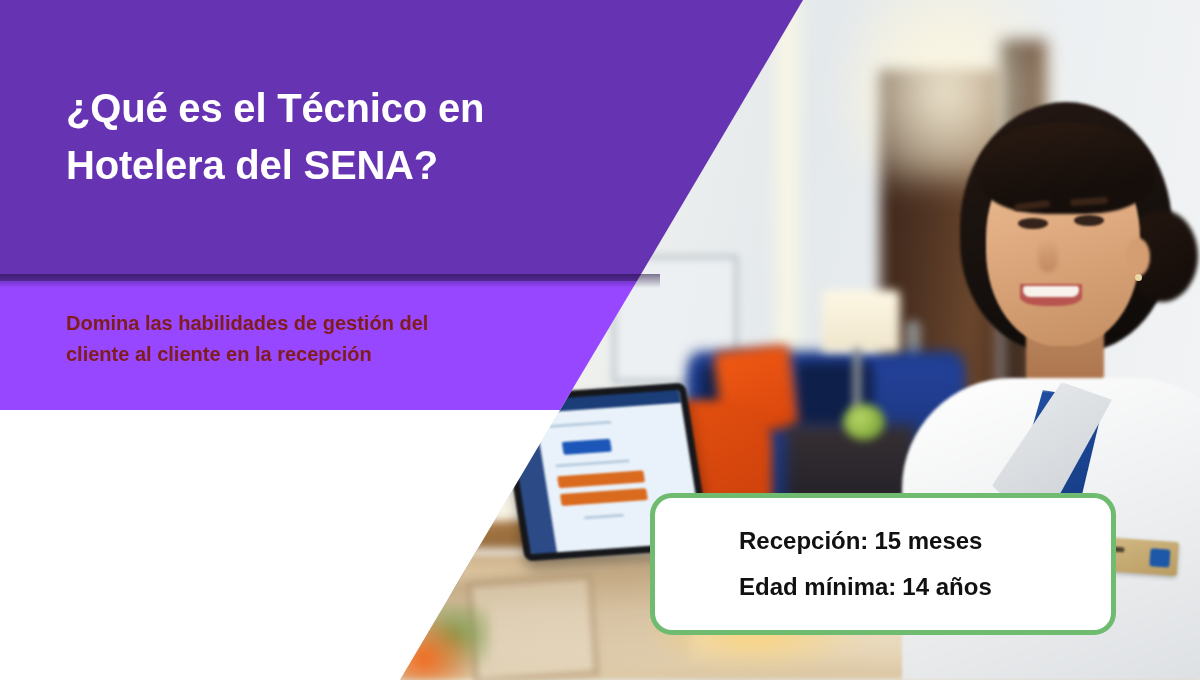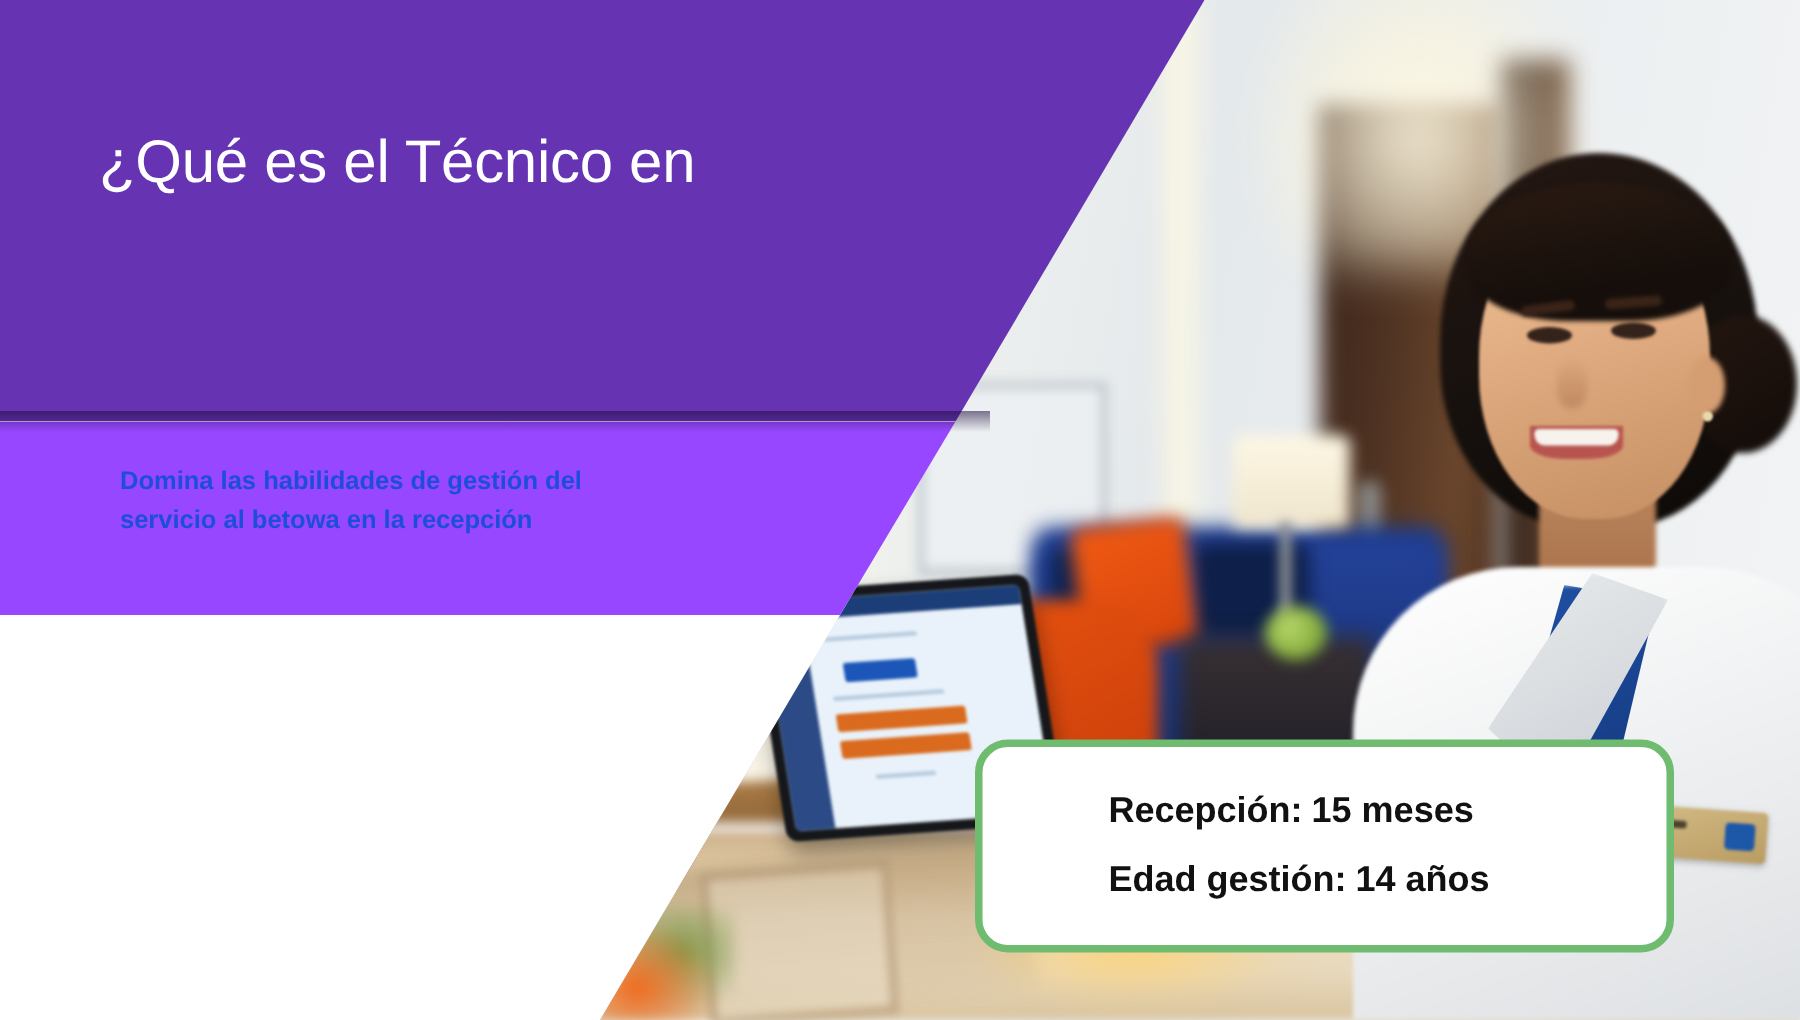--- a/index.html
+++ b/index.html
@@ -352,36 +352,35 @@
   }
 
   
   .headline {
     position: absolute;
     left: 66px; top: 80px;
     width: 540px;
     z-index: 6;
     color: #ffffff;
     font-size: 40px;
-    font-weight: normal;
+    font-weight: bold;
     line-height: 1.42;
     letter-spacing: -0.2px;
   }
   .headline .hl-line { display: block; white-space: nowrap; }
 
   .subtitle {
     position: absolute;
     left: 66px; top: 308px;
     width: 520px;
     z-index: 6;
-    color: #1d4ed8;
-    font-size: 17px;
+    color: #7f1d1d;
+    font-size: 20px;
     font-weight: bold;
     line-height: 1.55;
-    margin-left: 14px;
   }
   .subtitle .sub-line { display: block; white-space: nowrap; }
 
   
   .logo-pill {
     position: absolute;
     left: 68px; top: 581px;
     width: 280px; height: 56px;
     background: #0B66CC;
     border-radius: 28px;
@@ -501,30 +500,31 @@
       </div>
     </div>
   </div>
 
   <div class="purple-header"></div>
   <div class="purple-shadow"></div>
   <div class="purple-sub"></div>
 
   <div class="headline">
     <span class="hl-line">¿Qué es el Técnico en</span>
+    <span class="hl-line">Hotelera del SENA?</span>
   </div>
 
   <div class="subtitle">
     <span class="sub-line">Domina las habilidades de gestión del</span>
-    <span class="sub-line">servicio al betowa en la recepción</span>
+    <span class="sub-line">cliente al cliente en la recepción</span>
   </div>
 
 
   <div class="info-card">
     <div class="info-row">
       <span>Recepción:</span><span class="info-val">15 meses</span>
     </div>
     <div class="info-row">
-      <span>Edad gestión:</span><span class="info-val">14 años</span>
+      <span>Edad mínima:</span><span class="info-val">14 años</span>
     </div>
   </div>
 
 </div>
 
 </body></html>

